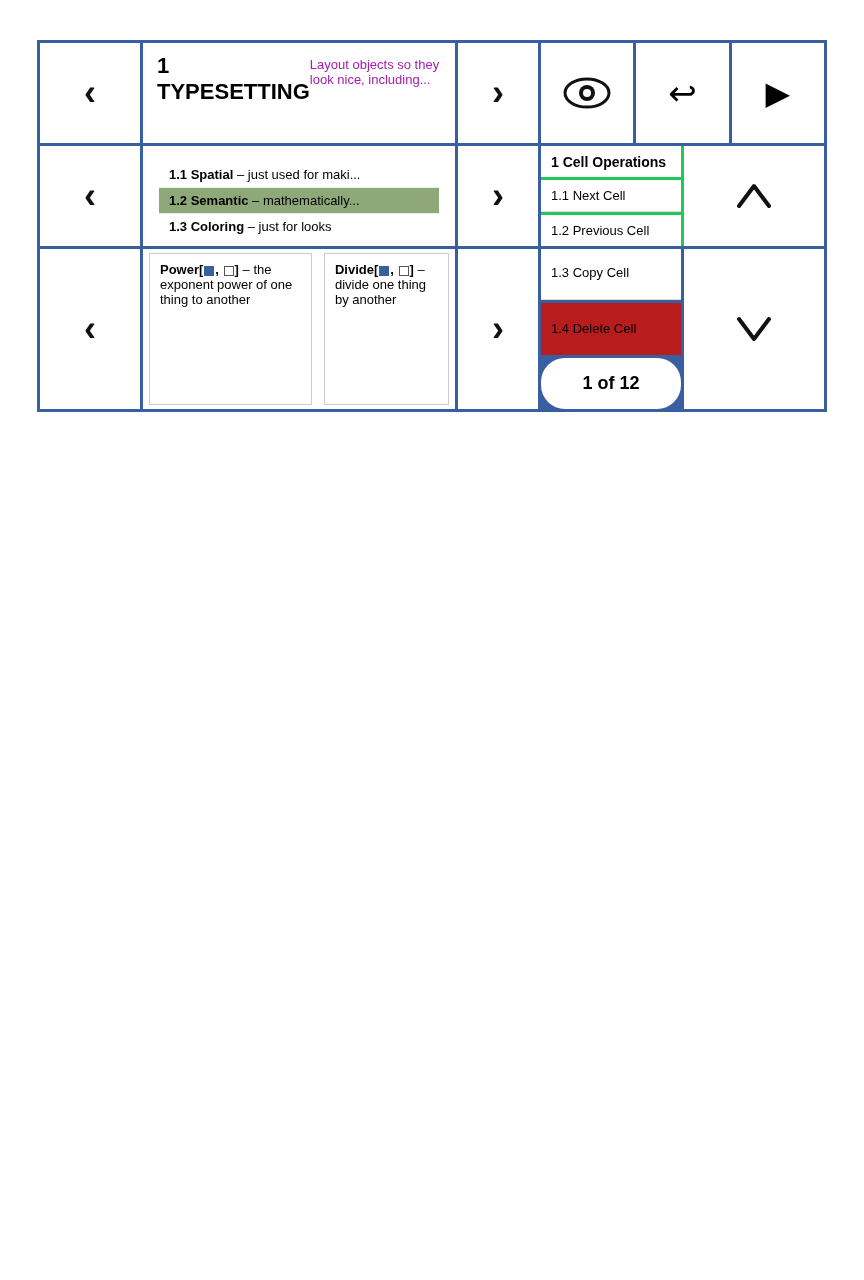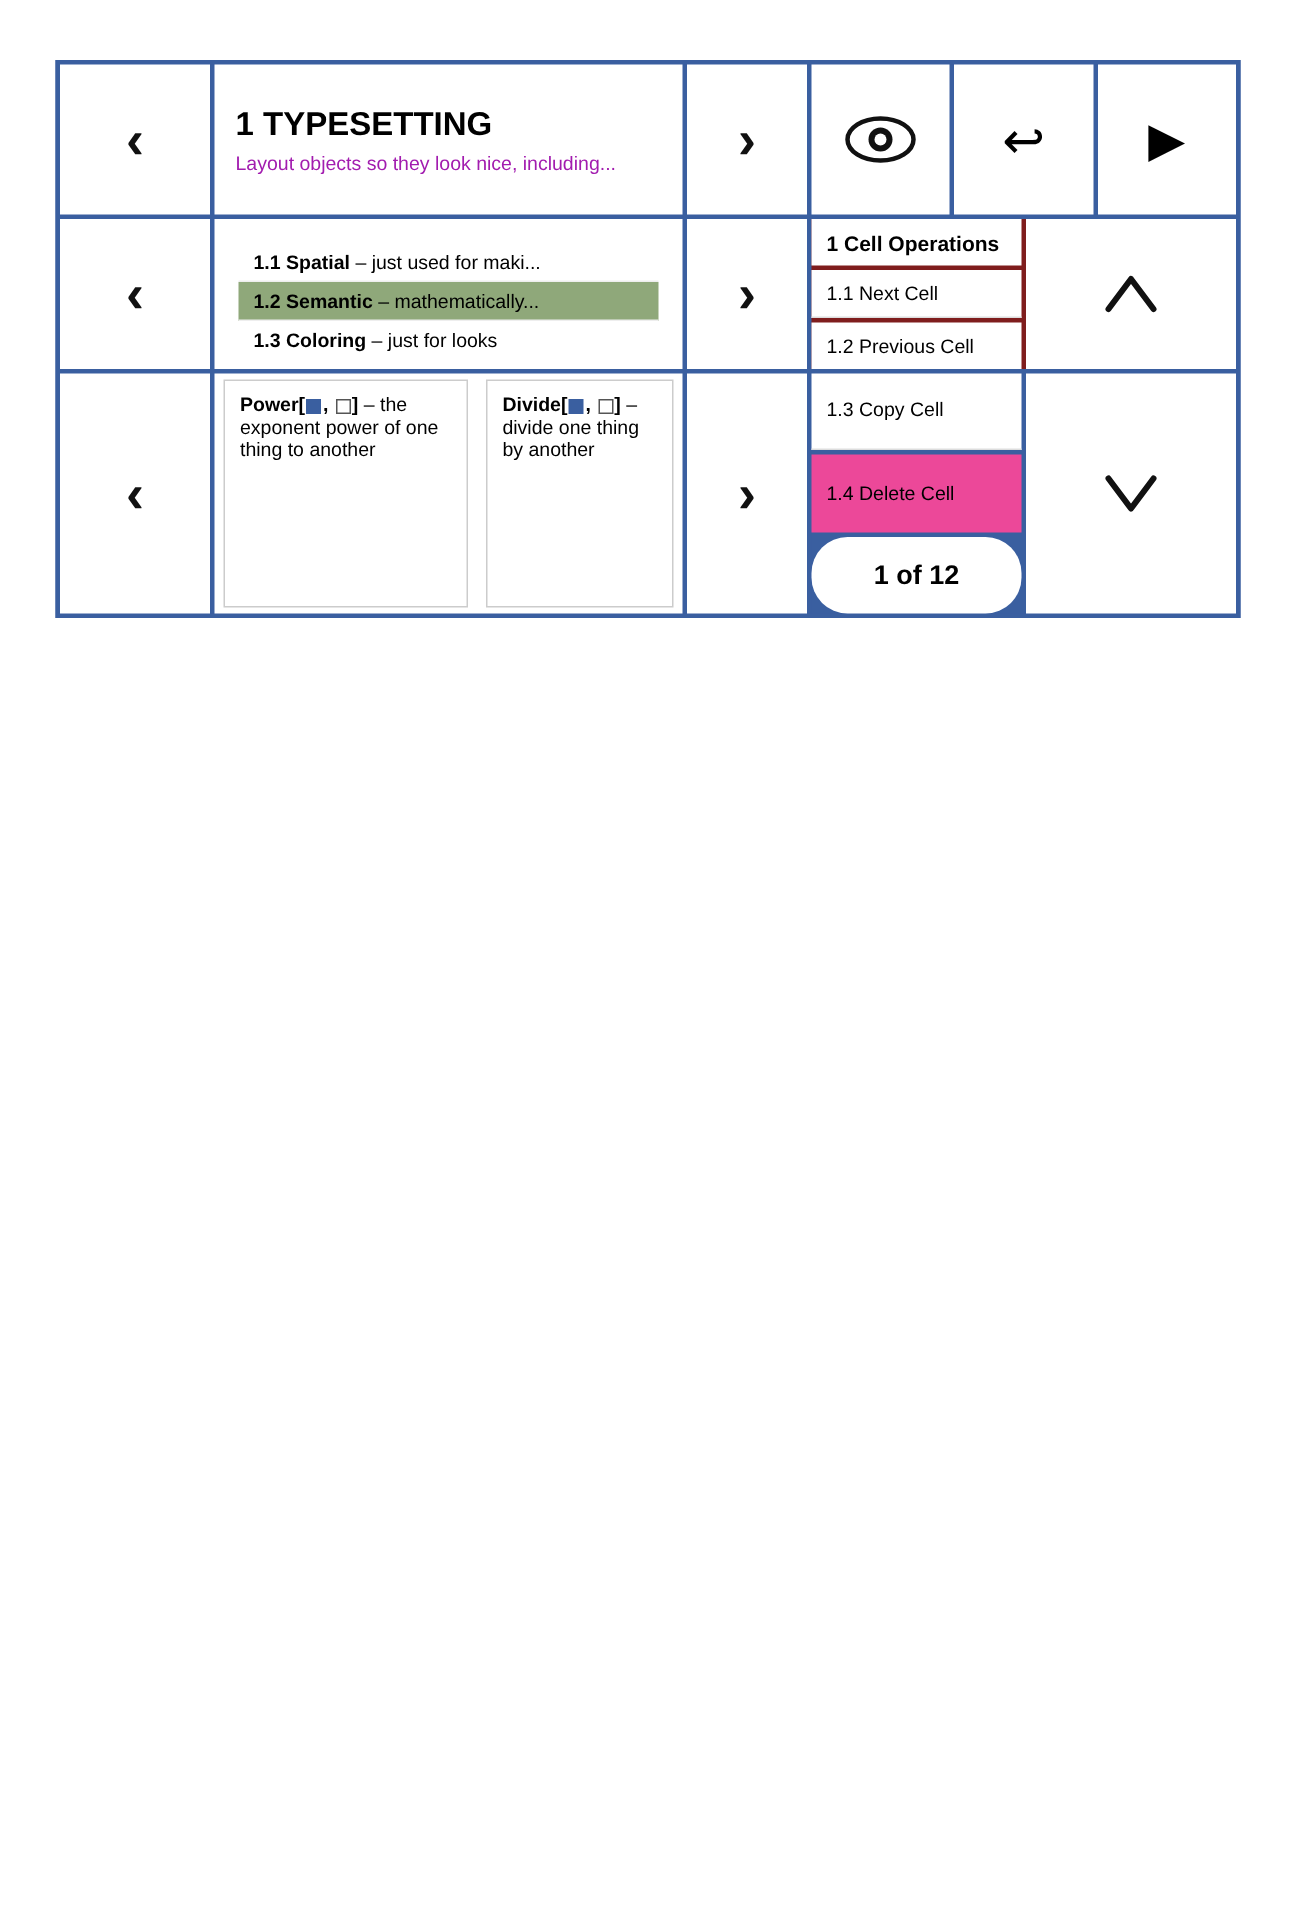--- a/index.html
+++ b/index.html
@@ -39,21 +39,20 @@
     }
 
     
     .r1-nav-left {
       grid-column: 1;
       grid-row: 1;
     }
     .r1-title {
       grid-column: 2;
       grid-row: 1;
-      flex-direction: column;
       align-items: flex-start;
       padding: 10px 14px;
       justify-content: center;
     }
     .r1-nav-right {
       grid-column: 3;
       grid-row: 1;
     }
     
     .top-right-area {
@@ -89,21 +88,21 @@
       grid-column: 3;
       grid-row: 2;
     }
     .r2-right-area {
       grid-column: 4 / 6;
       grid-row: 2;
       display: grid;
       grid-template-columns: 1fr 1fr;
       grid-template-rows: 1fr 1fr 1fr;
       gap: 3px;
-      background: #7f1d1d;
+      background: #22c55e;
     }
     .r2-cell-ops-header {
       grid-column: 1;
       grid-row: 1;
       background: #fff;
       display: flex;
       align-items: center;
       padding: 0 10px;
       font-size: 14px;
       font-weight: bold;
@@ -174,21 +173,21 @@
       display: flex;
       align-items: flex-start;
       padding: 16px 10px;
       font-size: 13px;
       cursor: pointer;
       border-bottom: 1px solid #ddd;
     }
     .r3-delete-cell {
       grid-column: 1;
       grid-row: 2;
-      background: #ec4899;
+      background: #b91c1c;
       display: flex;
       align-items: center;
       padding: 0 10px;
       font-size: 13px;
       cursor: pointer;
     }
     .r3-page-count {
       grid-column: 1;
       grid-row: 3;
       background: #fff;

